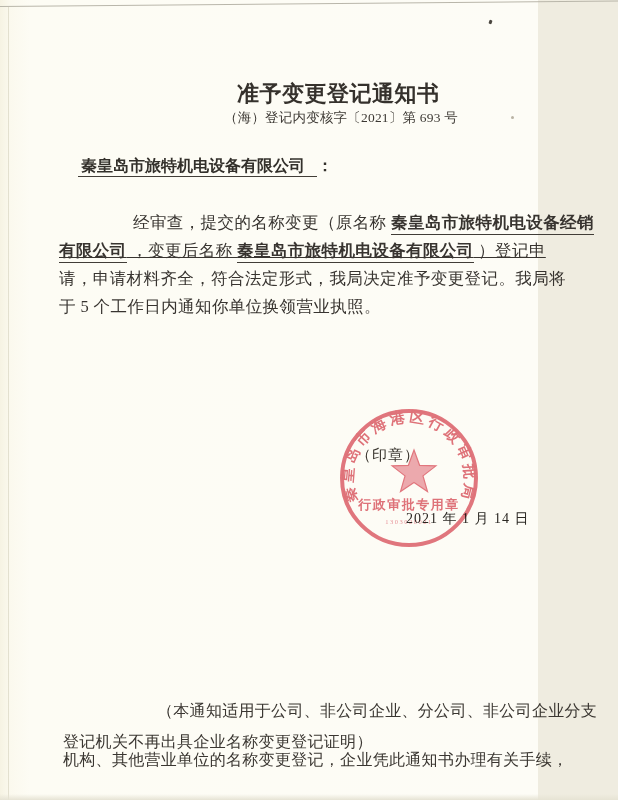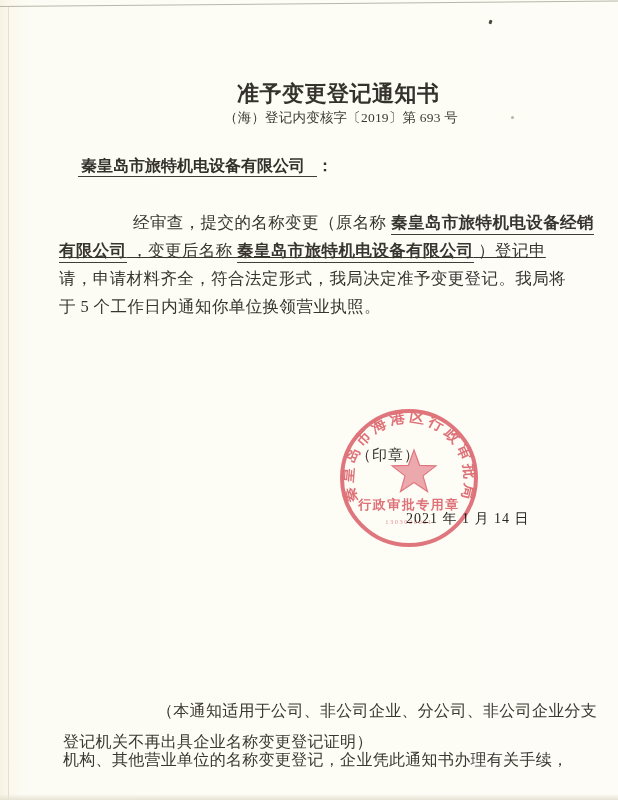--- a/index.html
+++ b/index.html
@@ -3,21 +3,21 @@
 <meta charset="utf-8">
 <style>
   html,body{margin:0;padding:0;}
   body{
     width:618px;height:800px;
     font-family:"Liberation Serif","DejaVu Serif",serif;
     background:#efece0;
     overflow:hidden;
   }
   .page{
-    position:relative;width:618px;height:800px;
+    position:relative;width:538px;height:800px;
     background:linear-gradient(90deg,#f6f3e3 0px,#fbf9ee 10px,#fdfcf4 30px,#fdfcf6 100%);
     color:#2e2b28;
   }
   .abs{position:absolute;white-space:nowrap;}
   
   .scan-top{
     position:absolute;left:-4px;top:6px;width:640px;height:1px;
     background:#b9b6aa;transform:rotate(-0.5deg);transform-origin:left center;
   }
   .scan-left{
@@ -76,21 +76,21 @@
 
 <div class="page">
 
   <div class="scan-top"></div>
   <div class="scan-left"></div>
   <div class="scan-bottom"></div>
   <div class="speck1"></div>
   <div class="speck2"></div>
 
   <div class="abs title">准予变更登记通知书</div>
-  <div class="abs docnum">（海）登记内变核字〔2019〕第 693 号</div>
+  <div class="abs docnum">（海）登记内变核字〔2021〕第 693 号</div>
 
   <div class="abs addressee"><span class="u">秦皇岛市旅特机电设备有限公司</span><span>：</span></div>
 
   <div class="abs bodyline b1"><span>经审查，提交的名称变更（原名称 </span><span class="u">秦皇岛市旅特机电设备经销</span></div>
 
   <div class="abs bodyline b2"><span class="u">有限公司</span><span> ，变更后名称 </span><span class="u">秦皇岛市旅特机电设备有限公司</span><span> ）登记申</span></div>
 
   <div class="abs bodyline b3">请，申请材料齐全，符合法定形式，我局决定准予变更登记。我局将</div>
   <div class="abs bodyline b4">于 5 个工作日内通知你单位换领营业执照。</div>
 

